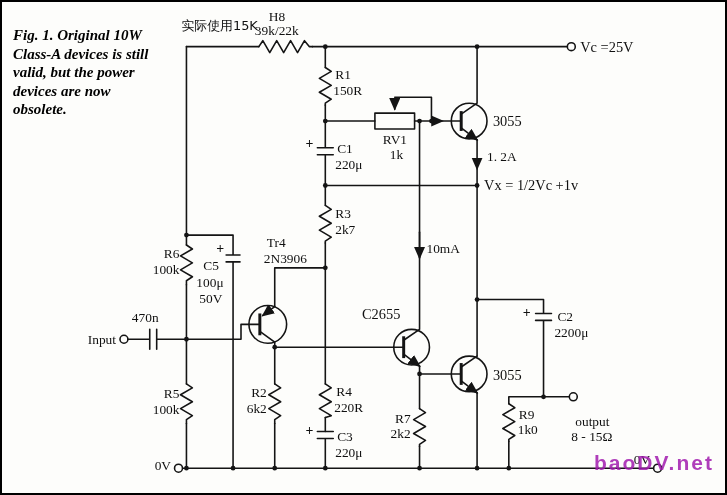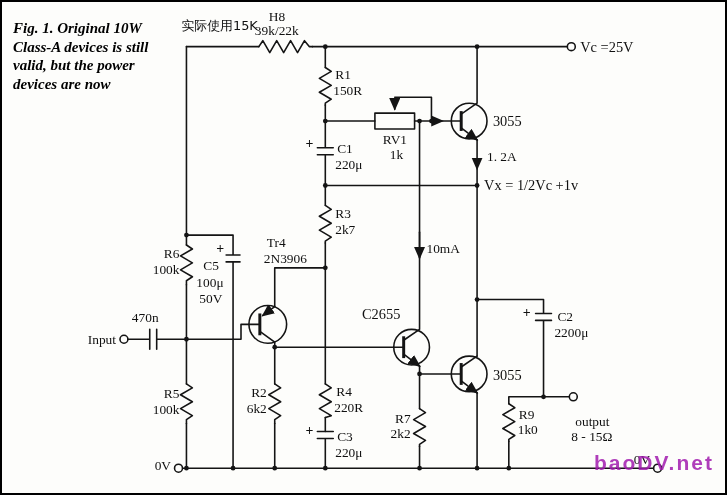--- a/index.html
+++ b/index.html
@@ -2,21 +2,21 @@
 <html><head>
 <meta charset="utf-8">
 <style>
   html,body{margin:0;padding:0;background:#d8d8d8;}
   .page{
     position:relative;width:727px;height:495px;box-sizing:border-box;
     background:#fdfdfb;border:2px solid #000;overflow:hidden;
     font-family:"Liberation Serif",serif;color:#101010;
   }
   .caption{
-    position:absolute;left:11px;top:17px;width:172px;
+    position:absolute;left:11px;top:24px;width:172px;
     font-style:italic;font-weight:bold;font-size:15px;line-height:18.5px;
     font-family:"Liberation Serif",serif;color:#000;
   }
   .caption div{white-space:nowrap;}
   .schem{position:absolute;left:0;top:0;width:100%;height:100%;}
   .w{stroke:#141414;stroke-width:1.6;fill:none;stroke-linecap:round;stroke-linejoin:round;}
   .bar{stroke:#141414;stroke-width:3;fill:none;stroke-linecap:butt;}
   .dot{fill:#141414;stroke:none;}
   .term{fill:#fdfdfb;stroke:#141414;stroke-width:1.6;}
   .lbl{font-family:"Liberation Serif",serif;font-size:13.5px;fill:#101010;}
@@ -32,20 +32,21 @@
 </head>
 <body>
 
 <div class="page">
 
   <div class="caption">
     <div>Fig. 1. Original 10W</div>
     <div>Class-A devices is still</div>
     <div>valid, but the power</div>
     <div>devices are now</div>
+    <div>obsolete.</div>
   </div>
 
   <svg class="schem" viewBox="0 0 727 495" xmlns="http://www.w3.org/2000/svg">
     <defs>
       <marker id="arr" markerWidth="9" markerHeight="9" refX="7" refY="3.5" orient="auto">
         <path d="M0,0 L8,3.5 L0,7 Z" fill="#141414"></path>
       </marker>
     </defs>
 
     <g class="w">

